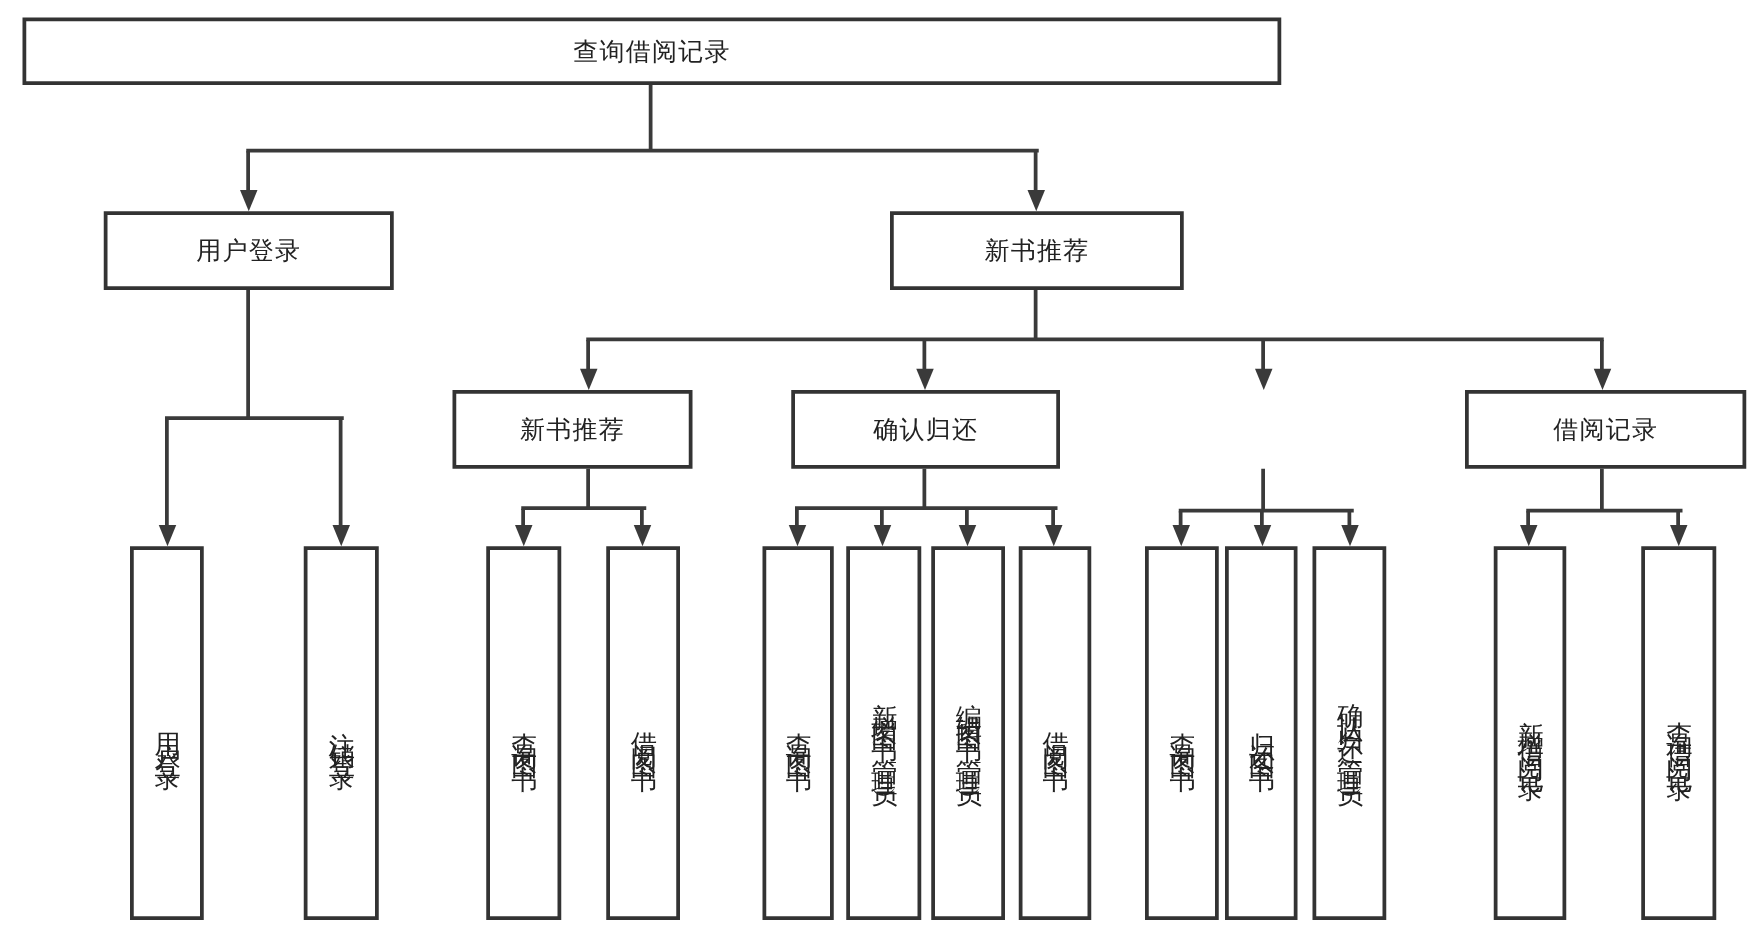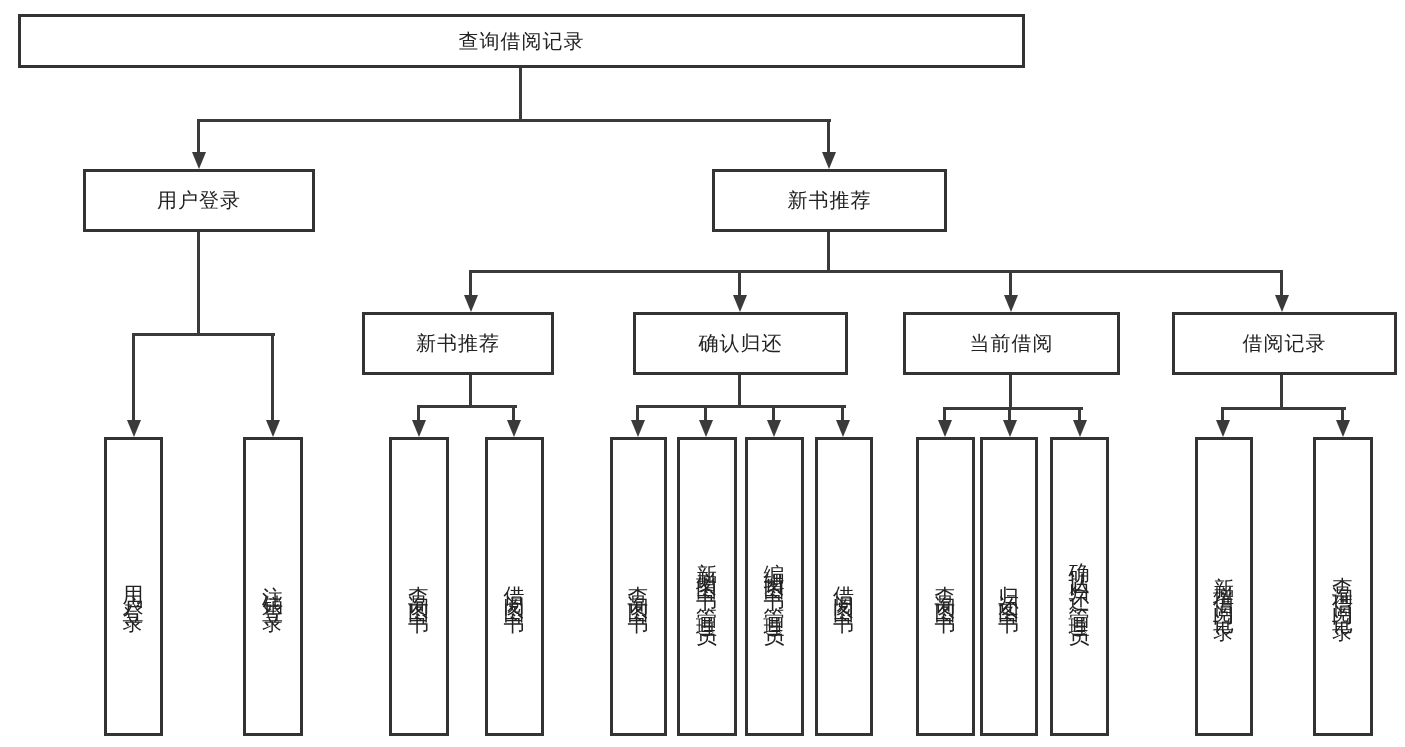--- a/index.html
+++ b/index.html
@@ -97,23 +97,20 @@
   <div class="ah" style="left:1004px;top:295px"></div>
   <div class="v" style="left:1280px;top:272px;height:25px"></div>
   <div class="ah" style="left:1275px;top:295px"></div>
 
   <div class="box" style="left:362px;top:312px;width:192px;height:63px">
     <span class="lbl">新书推荐</span>
   </div>
   <div class="box" style="left:633px;top:312px;width:215px;height:63px">
     <span class="lbl">确认归还</span>
   </div>
-  <div class="box" style="left:903px;top:312px;width:217px;height:63px">
-    <span class="lbl">当前借阅</span>
-  </div>
   <div class="box" style="left:1172px;top:312px;width:225px;height:63px">
     <span class="lbl">借阅记录</span>
   </div>
 
   <div class="v" style="left:469px;top:375px;height:32px"></div>
   <div class="h" style="left:417px;top:405px;width:100px"></div>
   <div class="v" style="left:417px;top:407px;height:15px"></div>
   <div class="ah" style="left:412px;top:420px"></div>
   <div class="v" style="left:512px;top:407px;height:15px"></div>
   <div class="ah" style="left:507px;top:420px"></div>

